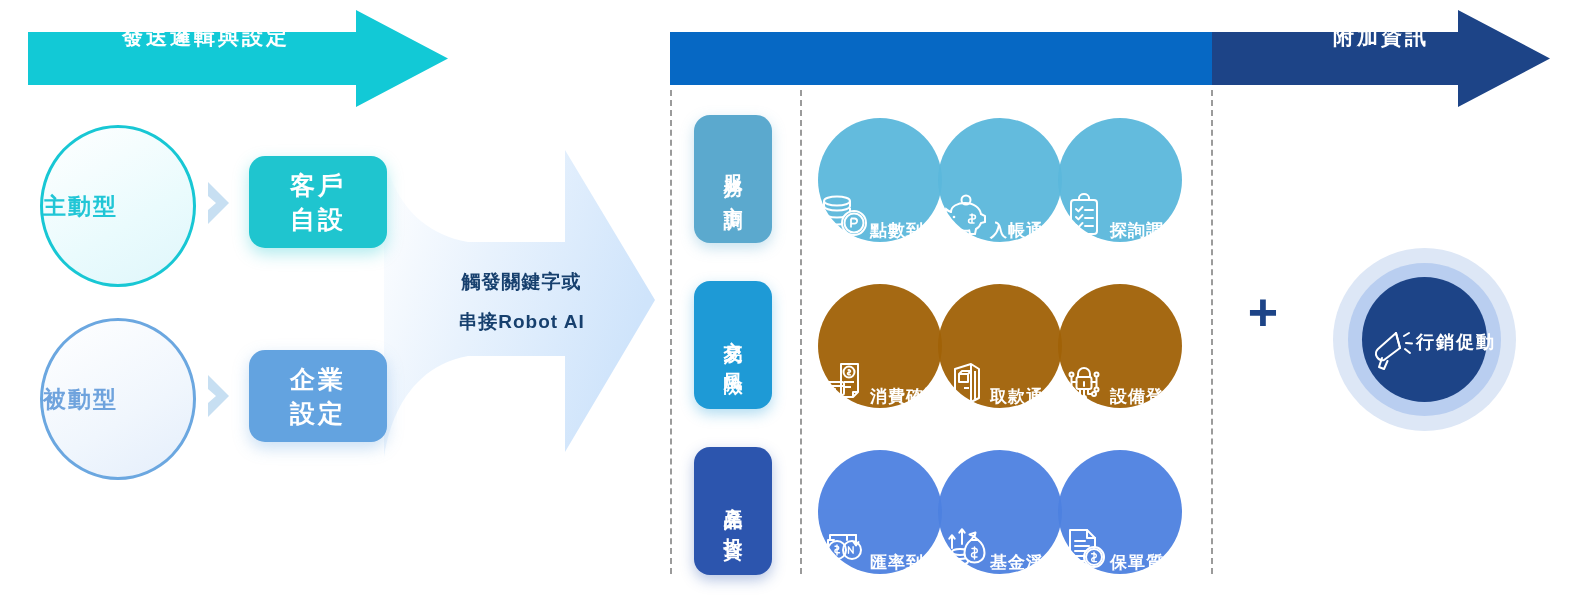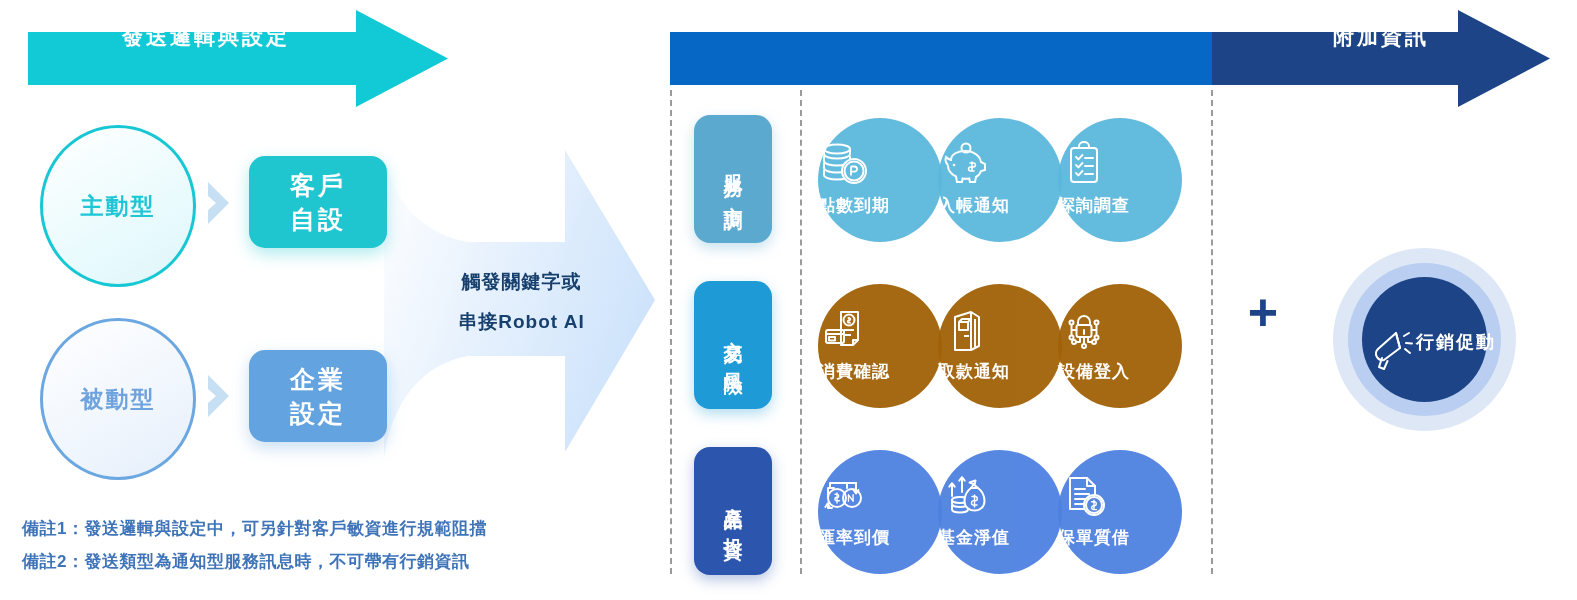--- a/index.html
+++ b/index.html
@@ -47,21 +47,21 @@
   .trigger-text{
     left:414px;top:262px;width:215px;
     text-align:center;color:#17406e;
     font-size:19px;font-weight:bold;line-height:40px;letter-spacing:1px;
     z-index:3;
   }
 
   
   .ellipse{
     width:150px;height:156px;border-radius:50%;
-    display:flex;align-items:center;justify-content:center;
+    display:flex;align-items:center;
     font-size:23px;font-weight:bold;letter-spacing:2px;
     z-index:3;
   }
   .ellipse.active{
     left:40px;top:125px;
     border:3px solid #18c7d4;
     background:linear-gradient(150deg,#ffffff 0%,#eafbfd 60%,#dff6fb 100%);
     color:#21c6d6;
   }
   .ellipse.passive{
@@ -106,21 +106,21 @@
     writing-mode:vertical-rl;text-orientation:upright;
     letter-spacing:4px;z-index:3;
   }
   .pill-1{left:694px;top:115px;background:#5ba9ce;box-shadow:0 5px 14px rgba(91,169,206,.35);}
   .pill-2{left:694px;top:281px;background:#1e9ad6;box-shadow:0 5px 14px rgba(30,154,214,.35);}
   .pill-3{left:694px;top:447px;background:#2c55ae;box-shadow:0 5px 14px rgba(44,85,174,.35);}
 
   
   .ncircle{
     width:124px;height:124px;border-radius:50%;
-    display:flex;flex-direction:column;align-items:flex-start;justify-content:flex-start;
+    display:flex;flex-direction:row;align-items:flex-end;justify-content:flex-start;
     z-index:3;
   }
   .ncircle .ic{margin-top:20px;height:52px;display:flex;align-items:center;justify-content:center;}
   .ncircle .lbl{
     margin-top:4px;color:#ffffff;font-size:17px;font-weight:bold;letter-spacing:1px;white-space:nowrap;
   }
   .r1 .ncircle{background:#5bb8dc;}
   .r2 .ncircle{background:#a16207;}
   .r3 .ncircle{background:#4d81e0;}
   .r1 .ncircle{opacity:.95;}
@@ -205,24 +205,20 @@
     <span>被動型</span>
   </div>
   <svg class="abs chevron chev-2" viewBox="0 0 28 46">
     <path d="M3,2 L24,23 L3,44 L3,30 L11,23 L3,16 Z" fill="#c7dff2"></path>
   </svg>
   <div class="abs card blue">
     <span>企業</span>
     <span>設定</span>
   </div>
 
-  <div class="abs notes">
-    <div class="note">備註1：發送邏輯與設定中，可另針對客戶敏資進行規範阻擋</div>
-    <div class="note">備註2：發送類型為通知型服務訊息時，不可帶有行銷資訊</div>
-  </div>
 
   <div class="abs dash-v dv1"></div>
   <div class="abs dash-v dv2"></div>
   <div class="abs dash-v dv3"></div>
 
   <div class="abs pill pill-1">
     <span>服務／市調</span>
   </div>
   <div class="abs pill pill-2">
     <span>交易／風險</span>

